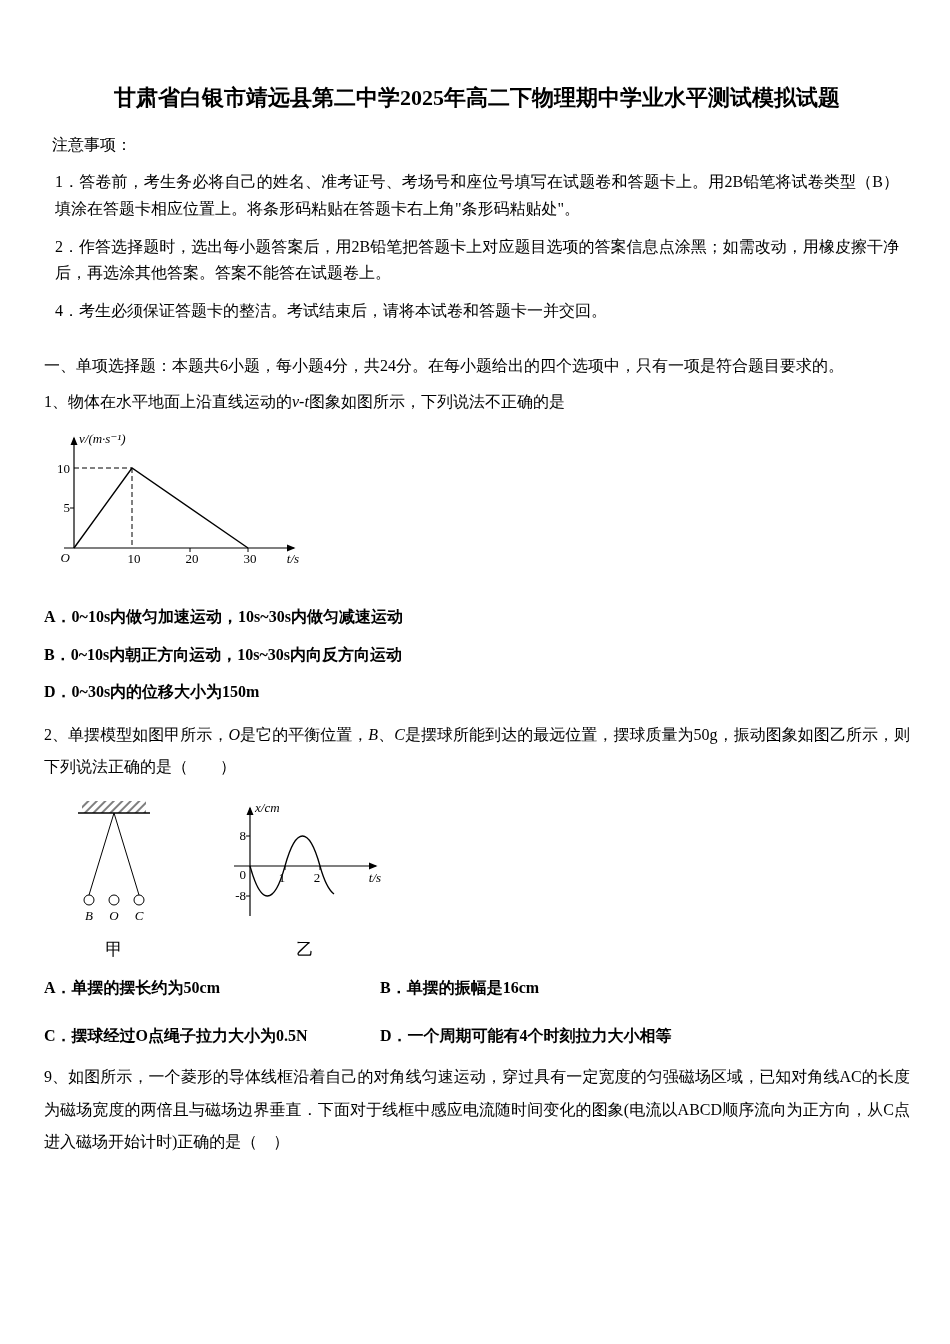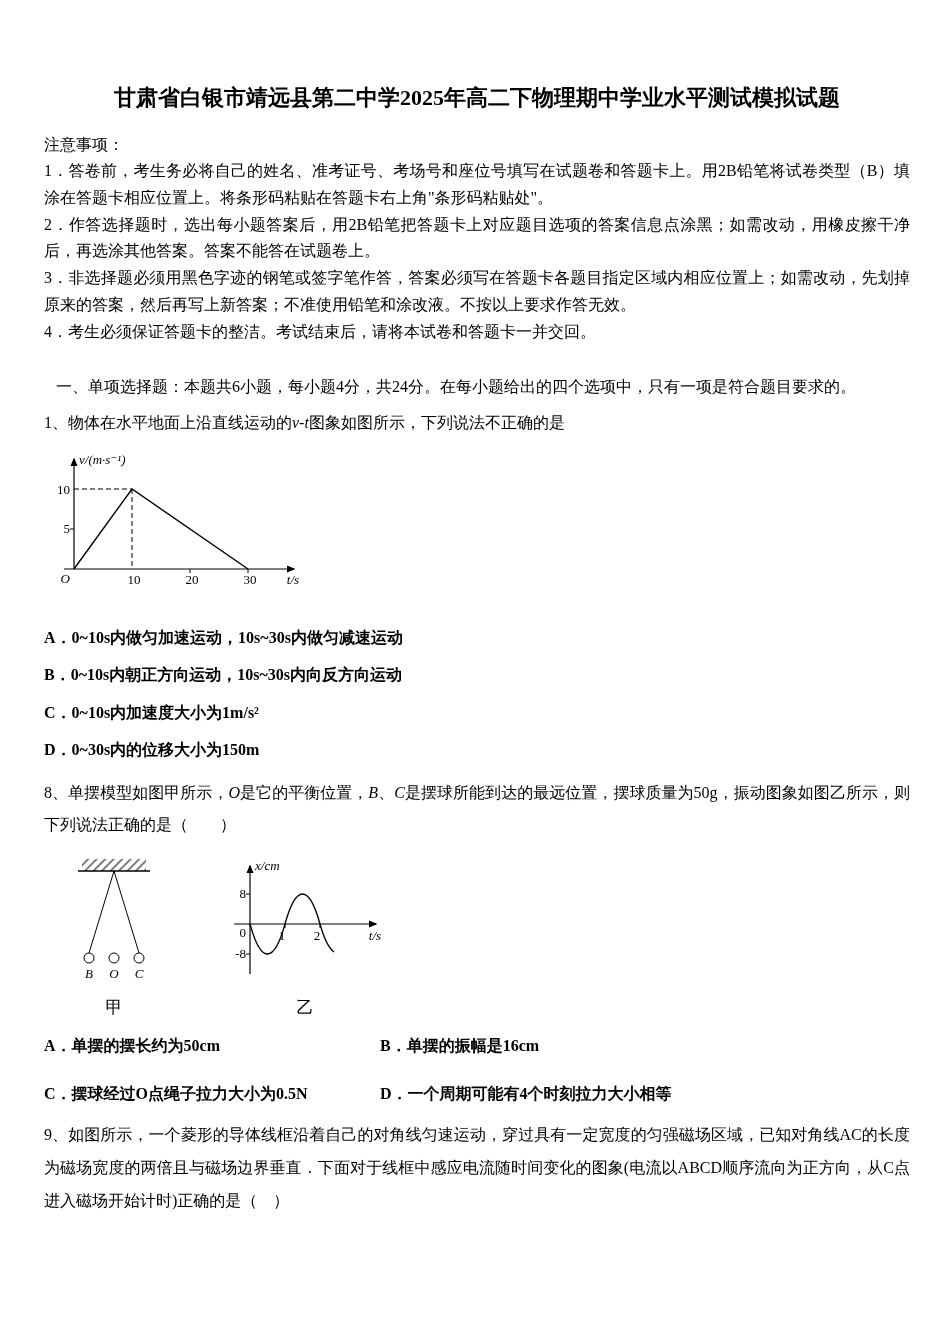--- a/index.html
+++ b/index.html
@@ -19,28 +19,28 @@
     background: #ffffff;
     overflow: hidden;
   }
   .title {
     font-size: 22px;
     font-weight: bold;
     text-align: center;
     line-height: 1.3;
     margin: 0 0 18px 0;
   }
-  .notice-heading { margin: 0; line-height: 1.7; }
+  .notice-heading { margin: 8px; line-height: 1.7; }
   .notice-item {
-    margin: 0;
+    margin: 11px;
     line-height: 1.68;
     text-align: justify;
   }
   .section-heading {
-    margin: 27px 0 0 12px;
+    margin: 27px 0 0 0;
     line-height: 1.7;
     text-align: justify;
   }
   .stem {
     margin: 9px 0 0 0;
     line-height: 1.75;
     text-align: justify;
   }
   .stem-loose { line-height: 2.05; margin-top: 14px; }
   .var { font-style: italic; }
@@ -73,21 +73,20 @@
 <body>
 
 <div class="page">
 
   <h1 class="title">甘肃省白银市靖远县第二中学2025年高二下物理期中学业水平测试模拟试题</h1>
 
   <section>
     <p class="notice-heading">注意事项：</p>
     <p class="notice-item">1．答卷前，考生务必将自己的姓名、准考证号、考场号和座位号填写在试题卷和答题卡上。用2B铅笔将试卷类型（B）填涂在答题卡相应位置上。将条形码粘贴在答题卡右上角"条形码粘贴处"。</p>
     <p class="notice-item">2．作答选择题时，选出每小题答案后，用2B铅笔把答题卡上对应题目选项的答案信息点涂黑；如需改动，用橡皮擦干净后，再选涂其他答案。答案不能答在试题卷上。</p>
-    <p class="notice-item">3．非选择题必须用黑色字迹的钢笔或签字笔作答，答案必须写在答题卡各题目指定区域内相应位置上；如需改动，先划掉原来的答案，然后再写上新答案；不准使用铅笔和涂改液。不按以上要求作答无效。</p>
     <p class="notice-item">4．考生必须保证答题卡的整洁。考试结束后，请将本试卷和答题卡一并交回。</p>
   </section>
 
   <p class="section-heading">一、单项选择题：本题共6小题，每小题4分，共24分。在每小题给出的四个选项中，只有一项是符合题目要求的。</p>
 
   <div>
     <p class="stem"><span>1、物体在水平地面上沿直线运动的</span><span class="var">v-t</span><span>图象如图所示，下列说法不正确的是</span></p>
 
     <figure class="fig-vt">
       <svg width="262" height="150" viewBox="0 0 262 150">
@@ -111,27 +110,26 @@
         <text x="88" y="137" text-anchor="middle">10</text>
         <text x="146" y="137" text-anchor="middle">20</text>
         <text x="204" y="137" text-anchor="middle">30</text>
         <text x="247" y="137" text-anchor="middle" font-style="italic">t/s</text>
       </svg>
     </figure>
 
     <div class="options-stack">
       <p class="option"><span class="opt-label">A．</span><span>0~10s内做匀加速运动，10s~30s内做匀减速运动</span></p>
       <p class="option"><span class="opt-label">B．</span><span>0~10s内朝正方向运动，10s~30s内向反方向运动</span></p>
-      <p class="option"><span class="opt-label">C．</span><span>0~10s内加速度大小为1m/s²</span></p>
       <p class="option"><span class="opt-label">D．</span><span>0~30s内的位移大小为150m</span></p>
     </div>
   </div>
 
   <div>
-    <p class="stem stem-loose"><span>8、单摆模型如图甲所示，</span><span class="var">O</span><span>是它的平衡位置，</span><span class="var">B</span><span>、</span><span class="var">C</span><span>是摆球所能到达的最远位置，摆球质量为50g，振动图象如图乙所示，则下列说法正确的是（　　）</span></p>
+    <p class="stem stem-loose"><span>2、单摆模型如图甲所示，</span><span class="var">O</span><span>是它的平衡位置，</span><span class="var">B</span><span>、</span><span class="var">C</span><span>是摆球所能到达的最远位置，摆球质量为50g，振动图象如图乙所示，则下列说法正确的是（　　）</span></p>
 
     <div class="fig-row">
       <figure>
         <svg width="116" height="128" viewBox="0 0 116 128">
           <defs>
             <pattern id="hp" width="6" height="14" patternUnits="userSpaceOnUse" patternTransform="rotate(45 0 0)">
               <line x1="1" y1="0" x2="1" y2="14" stroke="#000" stroke-width="1"></line>
             </pattern>
           </defs>
           <rect x="26" y="3" width="64" height="12" fill="url(#hp)"></rect>

